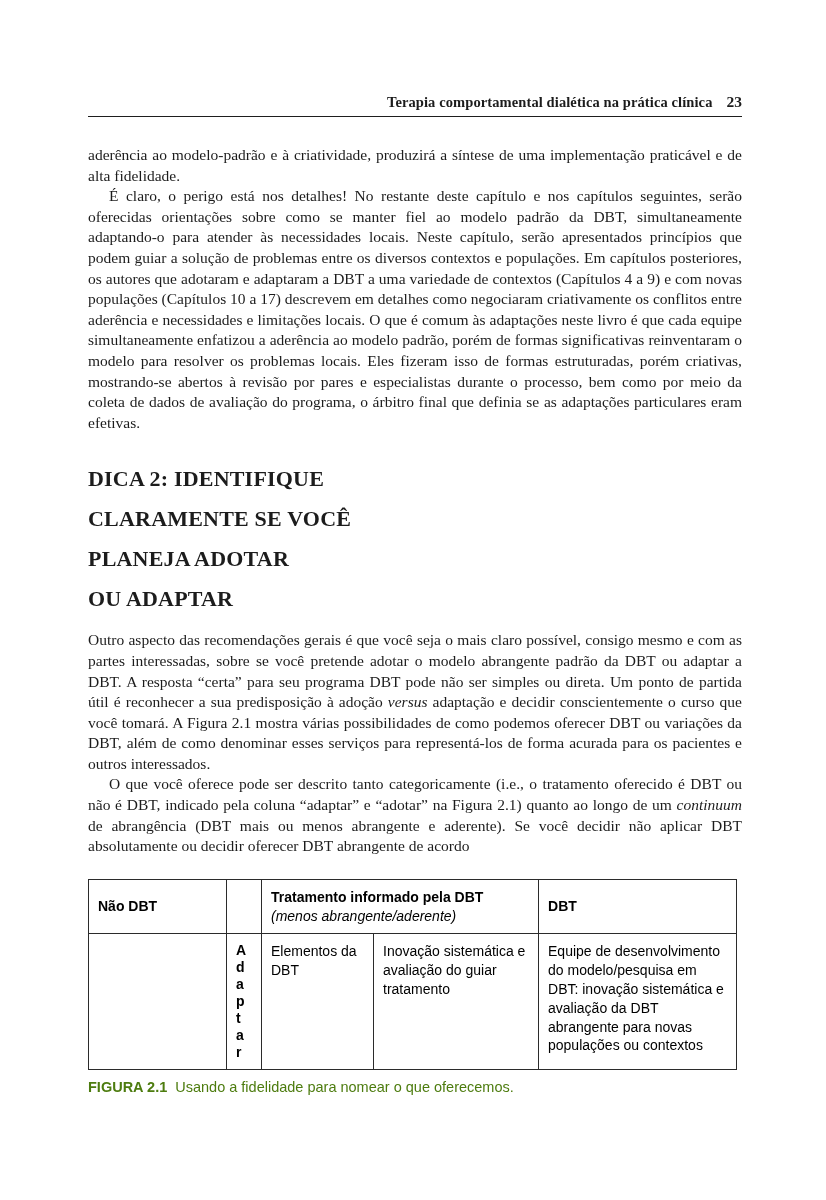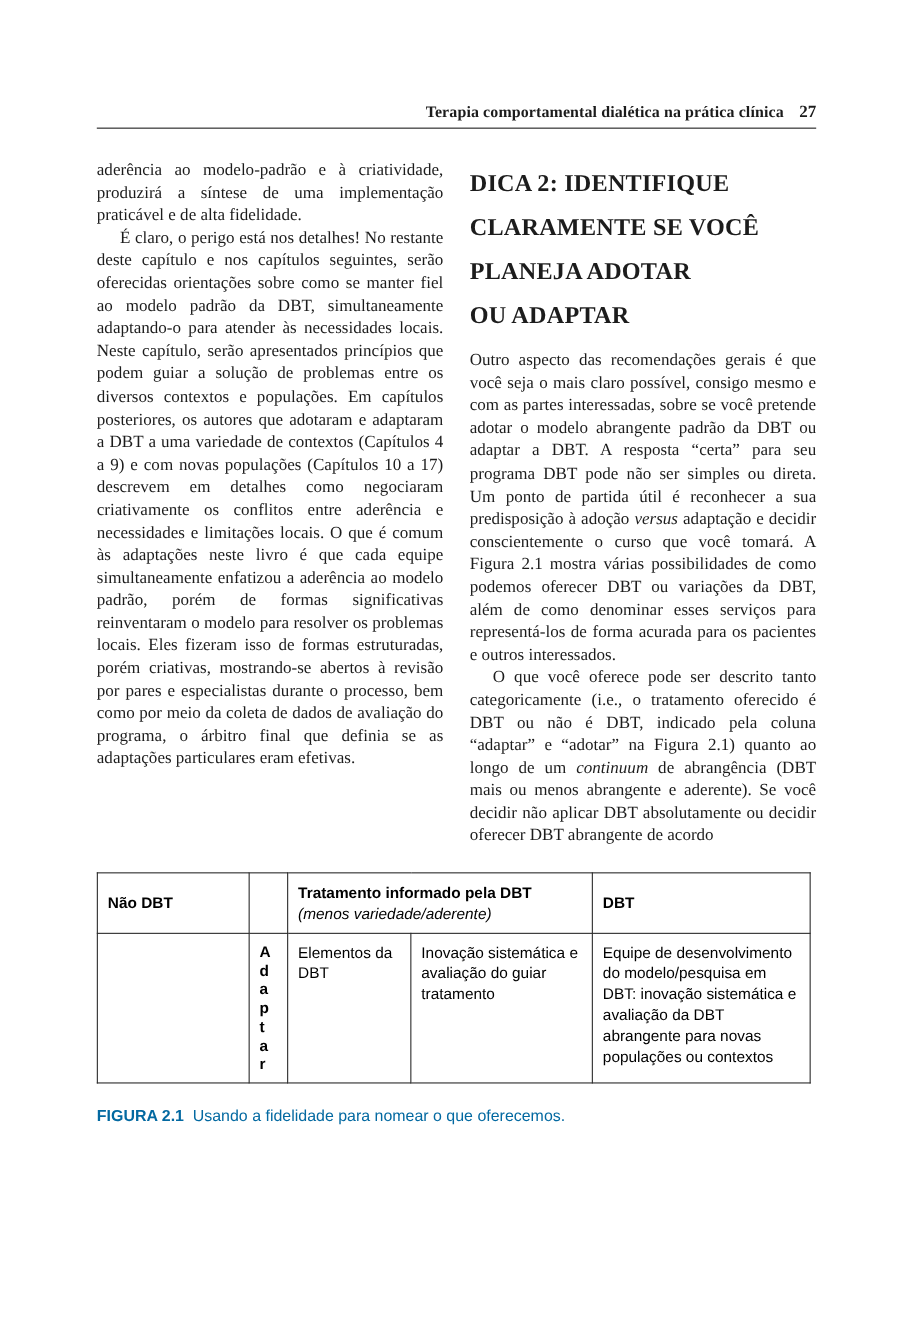--- a/index.html
+++ b/index.html
@@ -39,20 +39,21 @@
   .head-rule {
     border: none;
     border-top: 1.5px solid #1e1e1e;
     margin: 5px 0 0 0;
   }
   
   .columns {
     display: flex;
     gap: 24px;
     margin-top: 28px;
+    flex-direction: column;
   }
   .col { flex: 1 1 0; min-width: 0; }
   .col p {
     margin: 0;
     font-size: 15.5px;
     line-height: 20.6px;
     text-align: justify;
     hyphens: auto;
     -webkit-hyphens: auto;
   }
@@ -100,39 +101,39 @@
   table.fidelity td {
     vertical-align: top;
   }
   td.vert {
     white-space: pre-line;
     font-weight: 700;
     line-height: 17px;
     padding-top: 9px;
   }
   figcaption {
-    margin-top: 22px;
+    margin-top: 9px;
     font-family: "Liberation Sans", sans-serif;
     font-size: 14.5px;
-    color: #0369a1;
+    color: #4d7c0f;
   }
   figcaption .cap-label {
     font-weight: 700;
     margin-right: 8px;
   }
 </style>
 </head>
 <body>
 
 <div class="page">
 
   <header>
     <div class="running-head">
       <span class="running-title">Terapia comportamental dialética na prática clínica</span>
-      <span class="page-number">27</span>
+      <span class="page-number">23</span>
     </div>
     <hr class="head-rule">
   </header>
 
   <div class="columns">
     <div class="col" id="left-col-body">
         <p><span>aderência ao modelo-padrão e à criatividade, produzirá a síntese de uma implementação praticável e de alta fidelidade.</span></p>
         <p class="indent"><span>É claro, o perigo está nos detalhes! No restante deste capítulo e nos capítulos seguintes, serão oferecidas orientações sobre como se manter fiel ao modelo padrão da DBT, simultaneamente adaptando-o para atender às necessidades locais. Neste capítulo, serão apresentados princípios que podem guiar a solução de problemas entre os diversos contextos e populações. Em capítulos posteriores, os autores que adotaram e adaptaram a DBT a uma variedade de contextos (Capítulos 4 a 9) e com novas populações (Capítulos 10 a 17) descrevem em detalhes como negociaram criativamente os conflitos entre aderência e necessidades e limitações locais. O que é comum às adaptações neste livro é que cada equipe simultaneamente enfatizou a aderência ao modelo padrão, porém de formas significativas reinventaram o modelo para resolver os problemas locais. Eles fizeram isso de formas estruturadas, porém criativas, mostrando-se abertos à revisão por pares e especialistas durante o processo, bem como por meio da coleta de dados de avaliação do programa, o árbitro final que definia se as adaptações particulares eram efetivas.</span></p>
       </div>
     <div class="col">
@@ -153,21 +154,21 @@
         <col style="width:138px">
         <col style="width:35px">
         <col style="width:112px">
         <col style="width:165px">
         <col style="width:198px">
       </colgroup>
       <thead>
         <tr>
           <th>Não DBT</th>
           <th></th>
-          <th colspan="2"><span>Tratamento informado pela DBT</span><span class="subtitle">(menos variedade/aderente)</span></th>
+          <th colspan="2"><span>Tratamento informado pela DBT</span><span class="subtitle">(menos abrangente/aderente)</span></th>
           <th>DBT</th>
         </tr>
       </thead>
       <tbody id="table-body">
           <tr>
             <td></td>
             <td class="vert">A
 d
 a
 p

